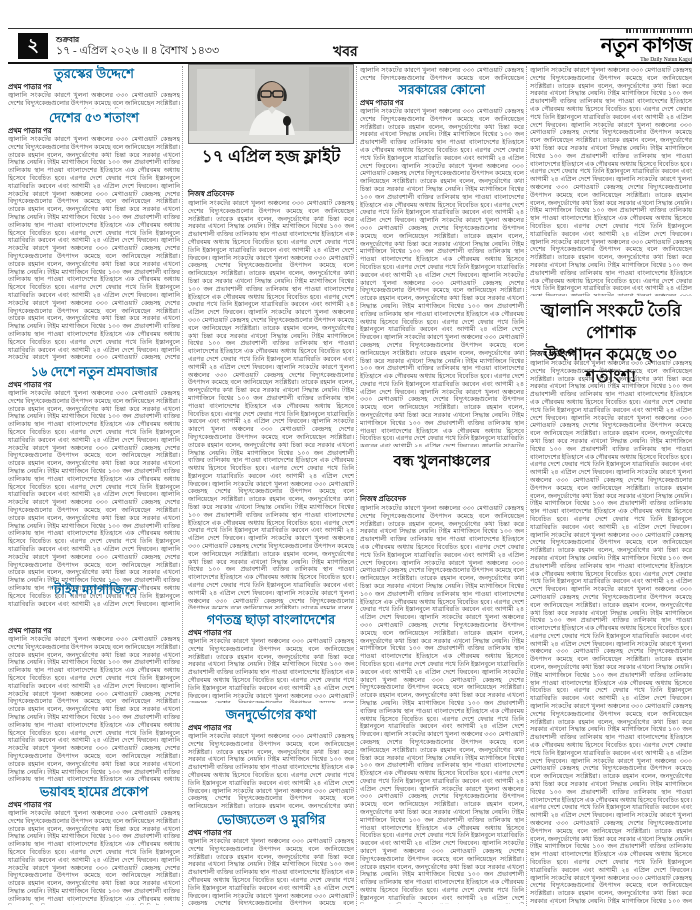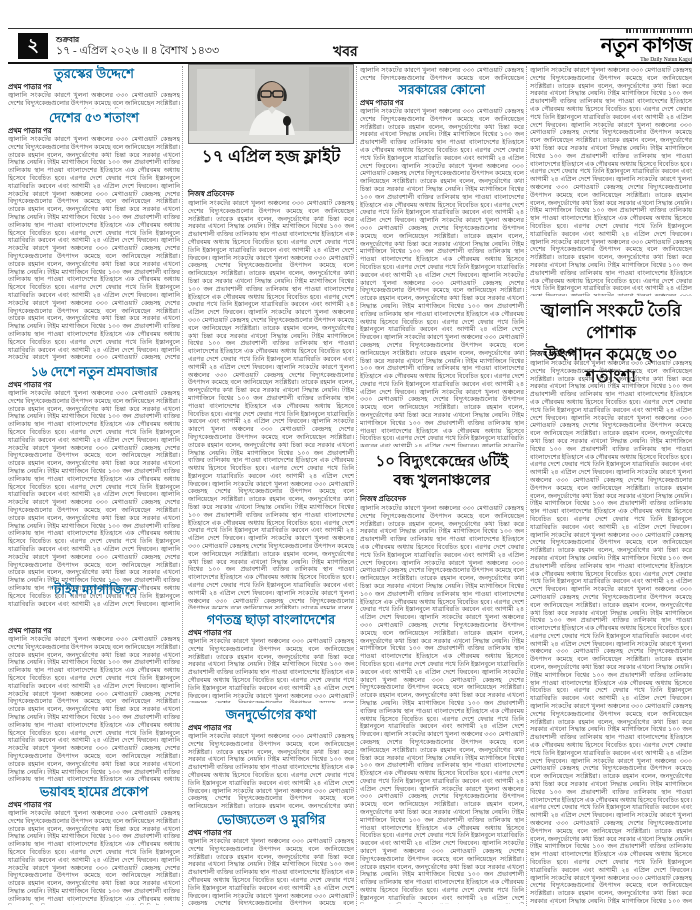--- a/index.html
+++ b/index.html
@@ -125,21 +125,20 @@
 <div class="abs heading-sm" style="left:188px;top:812px;width:166px;">ভোজ্যতেল ও মুরগির</div>
 <div class="abs cont-label" style="left:188px;top:829px;width:166px;">প্রথম পাতার পর</div>
 <div class="abs body-text" style="left:188px;top:837px;width:166px;height:68px;">জ্বালানি সংকটের কারণে খুলনা অঞ্চলের ৩৩০ মেগাওয়াট কেন্দ্রসহ দেশের বিদ্যুৎকেন্দ্রগুলোর উৎপাদন কমেছে বলে জানিয়েছেন সংশ্লিষ্টরা। তারেক রহমান বলেন, জনদুর্ভোগের কথা চিন্তা করে সরকার এখনো সিদ্ধান্ত নেয়নি। টাইম ম্যাগাজিনে বিশ্বের ১০০ জন প্রভাবশালী ব্যক্তির তালিকায় স্থান পাওয়া বাংলাদেশের ইতিহাসে এক গৌরবময় অধ্যায় হিসেবে বিবেচিত হবে। এরপর দেশে ফেরার পথে তিনি ইস্তানবুলে যাত্রাবিরতি করবেন এবং আগামী ২৪ এপ্রিল দেশে ফিরবেন। জ্বালানি সংকটের কারণে খুলনা অঞ্চলের ৩৩০ মেগাওয়াট কেন্দ্রসহ দেশের বিদ্যুৎকেন্দ্রগুলোর উৎপাদন কমেছে বলে জানিয়েছেন সংশ্লিষ্টরা। তারেক রহমান বলেন, জনদুর্ভোগের কথা চিন্তা করে সরকার এখনো সিদ্ধান্ত নেয়নি। টাইম ম্যাগাজিনে বিশ্বের ১০০ জন প্রভাবশালী ব্যক্তির তালিকায় স্থান পাওয়া বাংলাদেশের ইতিহাসে এক গৌরবময় অধ্যায় হিসেবে বিবেচিত হবে। এরপর দেশে ফেরার পথে তিনি ইস্তানবুলে যাত্রাবিরতি করবেন এবং আগামী ২৪ এপ্রিল দেশে ফিরবেন। জ্বালানি সংকটের কারণে খুলনা অঞ্চলের ৩৩০ মেগাওয়াট কেন্দ্রসহ দেশের বিদ্যুৎকেন্দ্রগুলোর উৎপাদন কমেছে বলে জানিয়েছেন সংশ্লিষ্টরা। তারেক রহমান বলেন, জনদুর্ভোগের কথা চিন্তা করে সরকার এখনো সিদ্ধান্ত নেয়নি। টাইম ম্যাগাজিনে বিশ্বের ১০০ জন প্রভাবশালী ব্যক্তির তালিকায় স্থান পাওয়া বাংলাদেশের ইতিহাসে এক গৌরবময় অধ্যায় হিসেবে বিবেচিত হবে। এরপর দেশে ফেরার পথে তিনি ইস্তানবুলে যাত্রাবিরতি করবেন এবং আগামী ২৪ এপ্রিল দেশে ফিরবেন।</div>
 
 <div class="abs body-text" style="left:360px;top:66px;width:164px;height:14px;">জ্বালানি সংকটের কারণে খুলনা অঞ্চলের ৩৩০ মেগাওয়াট কেন্দ্রসহ দেশের বিদ্যুৎকেন্দ্রগুলোর উৎপাদন কমেছে বলে জানিয়েছেন সংশ্লিষ্টরা। তারেক রহমান বলেন, জনদুর্ভোগের কথা চিন্তা করে সরকার এখনো সিদ্ধান্ত নেয়নি। টাইম ম্যাগাজিনে বিশ্বের ১০০ জন প্রভাবশালী ব্যক্তির তালিকায় স্থান পাওয়া বাংলাদেশের ইতিহাসে এক গৌরবময় অধ্যায় হিসেবে বিবেচিত হবে। এরপর দেশে ফেরার পথে তিনি ইস্তানবুলে যাত্রাবিরতি করবেন এবং আগামী ২৪ এপ্রিল দেশে ফিরবেন।</div>
 <div class="abs heading-sm" style="left:360px;top:82px;width:164px;">সরকারের কোনো</div>
 <div class="abs cont-label" style="left:360px;top:99px;width:164px;">প্রথম পাতার পর</div>
 <div class="abs body-text" style="left:360px;top:107px;width:164px;height:340px;">জ্বালানি সংকটের কারণে খুলনা অঞ্চলের ৩৩০ মেগাওয়াট কেন্দ্রসহ দেশের বিদ্যুৎকেন্দ্রগুলোর উৎপাদন কমেছে বলে জানিয়েছেন সংশ্লিষ্টরা। তারেক রহমান বলেন, জনদুর্ভোগের কথা চিন্তা করে সরকার এখনো সিদ্ধান্ত নেয়নি। টাইম ম্যাগাজিনে বিশ্বের ১০০ জন প্রভাবশালী ব্যক্তির তালিকায় স্থান পাওয়া বাংলাদেশের ইতিহাসে এক গৌরবময় অধ্যায় হিসেবে বিবেচিত হবে। এরপর দেশে ফেরার পথে তিনি ইস্তানবুলে যাত্রাবিরতি করবেন এবং আগামী ২৪ এপ্রিল দেশে ফিরবেন। জ্বালানি সংকটের কারণে খুলনা অঞ্চলের ৩৩০ মেগাওয়াট কেন্দ্রসহ দেশের বিদ্যুৎকেন্দ্রগুলোর উৎপাদন কমেছে বলে জানিয়েছেন সংশ্লিষ্টরা। তারেক রহমান বলেন, জনদুর্ভোগের কথা চিন্তা করে সরকার এখনো সিদ্ধান্ত নেয়নি। টাইম ম্যাগাজিনে বিশ্বের ১০০ জন প্রভাবশালী ব্যক্তির তালিকায় স্থান পাওয়া বাংলাদেশের ইতিহাসে এক গৌরবময় অধ্যায় হিসেবে বিবেচিত হবে। এরপর দেশে ফেরার পথে তিনি ইস্তানবুলে যাত্রাবিরতি করবেন এবং আগামী ২৪ এপ্রিল দেশে ফিরবেন। জ্বালানি সংকটের কারণে খুলনা অঞ্চলের ৩৩০ মেগাওয়াট কেন্দ্রসহ দেশের বিদ্যুৎকেন্দ্রগুলোর উৎপাদন কমেছে বলে জানিয়েছেন সংশ্লিষ্টরা। তারেক রহমান বলেন, জনদুর্ভোগের কথা চিন্তা করে সরকার এখনো সিদ্ধান্ত নেয়নি। টাইম ম্যাগাজিনে বিশ্বের ১০০ জন প্রভাবশালী ব্যক্তির তালিকায় স্থান পাওয়া বাংলাদেশের ইতিহাসে এক গৌরবময় অধ্যায় হিসেবে বিবেচিত হবে। এরপর দেশে ফেরার পথে তিনি ইস্তানবুলে যাত্রাবিরতি করবেন এবং আগামী ২৪ এপ্রিল দেশে ফিরবেন। জ্বালানি সংকটের কারণে খুলনা অঞ্চলের ৩৩০ মেগাওয়াট কেন্দ্রসহ দেশের বিদ্যুৎকেন্দ্রগুলোর উৎপাদন কমেছে বলে জানিয়েছেন সংশ্লিষ্টরা। তারেক রহমান বলেন, জনদুর্ভোগের কথা চিন্তা করে সরকার এখনো সিদ্ধান্ত নেয়নি। টাইম ম্যাগাজিনে বিশ্বের ১০০ জন প্রভাবশালী ব্যক্তির তালিকায় স্থান পাওয়া বাংলাদেশের ইতিহাসে এক গৌরবময় অধ্যায় হিসেবে বিবেচিত হবে। এরপর দেশে ফেরার পথে তিনি ইস্তানবুলে যাত্রাবিরতি করবেন এবং আগামী ২৪ এপ্রিল দেশে ফিরবেন। জ্বালানি সংকটের কারণে খুলনা অঞ্চলের ৩৩০ মেগাওয়াট কেন্দ্রসহ দেশের বিদ্যুৎকেন্দ্রগুলোর উৎপাদন কমেছে বলে জানিয়েছেন সংশ্লিষ্টরা। তারেক রহমান বলেন, জনদুর্ভোগের কথা চিন্তা করে সরকার এখনো সিদ্ধান্ত নেয়নি। টাইম ম্যাগাজিনে বিশ্বের ১০০ জন প্রভাবশালী ব্যক্তির তালিকায় স্থান পাওয়া বাংলাদেশের ইতিহাসে এক গৌরবময় অধ্যায় হিসেবে বিবেচিত হবে। এরপর দেশে ফেরার পথে তিনি ইস্তানবুলে যাত্রাবিরতি করবেন এবং আগামী ২৪ এপ্রিল দেশে ফিরবেন। জ্বালানি সংকটের কারণে খুলনা অঞ্চলের ৩৩০ মেগাওয়াট কেন্দ্রসহ দেশের বিদ্যুৎকেন্দ্রগুলোর উৎপাদন কমেছে বলে জানিয়েছেন সংশ্লিষ্টরা। তারেক রহমান বলেন, জনদুর্ভোগের কথা চিন্তা করে সরকার এখনো সিদ্ধান্ত নেয়নি। টাইম ম্যাগাজিনে বিশ্বের ১০০ জন প্রভাবশালী ব্যক্তির তালিকায় স্থান পাওয়া বাংলাদেশের ইতিহাসে এক গৌরবময় অধ্যায় হিসেবে বিবেচিত হবে। এরপর দেশে ফেরার পথে তিনি ইস্তানবুলে যাত্রাবিরতি করবেন এবং আগামী ২৪ এপ্রিল দেশে ফিরবেন। জ্বালানি সংকটের কারণে খুলনা অঞ্চলের ৩৩০ মেগাওয়াট কেন্দ্রসহ দেশের বিদ্যুৎকেন্দ্রগুলোর উৎপাদন কমেছে বলে জানিয়েছেন সংশ্লিষ্টরা। তারেক রহমান বলেন, জনদুর্ভোগের কথা চিন্তা করে সরকার এখনো সিদ্ধান্ত নেয়নি। টাইম ম্যাগাজিনে বিশ্বের ১০০ জন প্রভাবশালী ব্যক্তির তালিকায় স্থান পাওয়া বাংলাদেশের ইতিহাসে এক গৌরবময় অধ্যায় হিসেবে বিবেচিত হবে। এরপর দেশে ফেরার পথে তিনি ইস্তানবুলে যাত্রাবিরতি করবেন এবং আগামী ২৪ এপ্রিল দেশে ফিরবেন। জ্বালানি সংকটের কারণে খুলনা অঞ্চলের ৩৩০ মেগাওয়াট কেন্দ্রসহ দেশের বিদ্যুৎকেন্দ্রগুলোর উৎপাদন কমেছে বলে জানিয়েছেন সংশ্লিষ্টরা। তারেক রহমান বলেন, জনদুর্ভোগের কথা চিন্তা করে সরকার এখনো সিদ্ধান্ত নেয়নি। টাইম ম্যাগাজিনে বিশ্বের ১০০ জন প্রভাবশালী ব্যক্তির তালিকায় স্থান পাওয়া বাংলাদেশের ইতিহাসে এক গৌরবময় অধ্যায় হিসেবে বিবেচিত হবে। এরপর দেশে ফেরার পথে তিনি ইস্তানবুলে যাত্রাবিরতি করবেন এবং আগামী ২৪ এপ্রিল দেশে ফিরবেন। জ্বালানি সংকটের কারণে খুলনা অঞ্চলের ৩৩০ মেগাওয়াট কেন্দ্রসহ দেশের বিদ্যুৎকেন্দ্রগুলোর উৎপাদন কমেছে বলে জানিয়েছেন সংশ্লিষ্টরা। তারেক রহমান বলেন, জনদুর্ভোগের কথা চিন্তা করে সরকার এখনো সিদ্ধান্ত নেয়নি। টাইম ম্যাগাজিনে বিশ্বের ১০০ জন প্রভাবশালী ব্যক্তির তালিকায় স্থান পাওয়া বাংলাদেশের ইতিহাসে এক গৌরবময় অধ্যায় হিসেবে বিবেচিত হবে। এরপর দেশে ফেরার পথে তিনি ইস্তানবুলে যাত্রাবিরতি করবেন এবং আগামী ২৪ এপ্রিল দেশে ফিরবেন। জ্বালানি সংকটের কারণে খুলনা অঞ্চলের ৩৩০ মেগাওয়াট কেন্দ্রসহ দেশের বিদ্যুৎকেন্দ্রগুলোর উৎপাদন কমেছে বলে জানিয়েছেন সংশ্লিষ্টরা। তারেক রহমান বলেন, জনদুর্ভোগের কথা চিন্তা করে সরকার এখনো সিদ্ধান্ত নেয়নি। টাইম ম্যাগাজিনে বিশ্বের ১০০ জন প্রভাবশালী ব্যক্তির তালিকায় স্থান পাওয়া বাংলাদেশের ইতিহাসে এক গৌরবময় অধ্যায় হিসেবে বিবেচিত হবে। এরপর দেশে ফেরার পথে তিনি ইস্তানবুলে যাত্রাবিরতি করবেন এবং আগামী ২৪ এপ্রিল দেশে ফিরবেন।</div>
 
 <div class="abs heading-md" style="left:360px;top:452px;width:164px;">
-  <div>১০ বিদ্যুৎকেন্দ্রের ৬টিই</div>
   <div>বন্ধ খুলনাঞ্চলের</div>
 </div>
 <div class="abs byline" style="left:360px;top:495px;width:164px;">নিজস্ব প্রতিবেদক</div>
 <div class="abs body-text" style="left:360px;top:504px;width:164px;height:400px;">জ্বালানি সংকটের কারণে খুলনা অঞ্চলের ৩৩০ মেগাওয়াট কেন্দ্রসহ দেশের বিদ্যুৎকেন্দ্রগুলোর উৎপাদন কমেছে বলে জানিয়েছেন সংশ্লিষ্টরা। তারেক রহমান বলেন, জনদুর্ভোগের কথা চিন্তা করে সরকার এখনো সিদ্ধান্ত নেয়নি। টাইম ম্যাগাজিনে বিশ্বের ১০০ জন প্রভাবশালী ব্যক্তির তালিকায় স্থান পাওয়া বাংলাদেশের ইতিহাসে এক গৌরবময় অধ্যায় হিসেবে বিবেচিত হবে। এরপর দেশে ফেরার পথে তিনি ইস্তানবুলে যাত্রাবিরতি করবেন এবং আগামী ২৪ এপ্রিল দেশে ফিরবেন। জ্বালানি সংকটের কারণে খুলনা অঞ্চলের ৩৩০ মেগাওয়াট কেন্দ্রসহ দেশের বিদ্যুৎকেন্দ্রগুলোর উৎপাদন কমেছে বলে জানিয়েছেন সংশ্লিষ্টরা। তারেক রহমান বলেন, জনদুর্ভোগের কথা চিন্তা করে সরকার এখনো সিদ্ধান্ত নেয়নি। টাইম ম্যাগাজিনে বিশ্বের ১০০ জন প্রভাবশালী ব্যক্তির তালিকায় স্থান পাওয়া বাংলাদেশের ইতিহাসে এক গৌরবময় অধ্যায় হিসেবে বিবেচিত হবে। এরপর দেশে ফেরার পথে তিনি ইস্তানবুলে যাত্রাবিরতি করবেন এবং আগামী ২৪ এপ্রিল দেশে ফিরবেন। জ্বালানি সংকটের কারণে খুলনা অঞ্চলের ৩৩০ মেগাওয়াট কেন্দ্রসহ দেশের বিদ্যুৎকেন্দ্রগুলোর উৎপাদন কমেছে বলে জানিয়েছেন সংশ্লিষ্টরা। তারেক রহমান বলেন, জনদুর্ভোগের কথা চিন্তা করে সরকার এখনো সিদ্ধান্ত নেয়নি। টাইম ম্যাগাজিনে বিশ্বের ১০০ জন প্রভাবশালী ব্যক্তির তালিকায় স্থান পাওয়া বাংলাদেশের ইতিহাসে এক গৌরবময় অধ্যায় হিসেবে বিবেচিত হবে। এরপর দেশে ফেরার পথে তিনি ইস্তানবুলে যাত্রাবিরতি করবেন এবং আগামী ২৪ এপ্রিল দেশে ফিরবেন। জ্বালানি সংকটের কারণে খুলনা অঞ্চলের ৩৩০ মেগাওয়াট কেন্দ্রসহ দেশের বিদ্যুৎকেন্দ্রগুলোর উৎপাদন কমেছে বলে জানিয়েছেন সংশ্লিষ্টরা। তারেক রহমান বলেন, জনদুর্ভোগের কথা চিন্তা করে সরকার এখনো সিদ্ধান্ত নেয়নি। টাইম ম্যাগাজিনে বিশ্বের ১০০ জন প্রভাবশালী ব্যক্তির তালিকায় স্থান পাওয়া বাংলাদেশের ইতিহাসে এক গৌরবময় অধ্যায় হিসেবে বিবেচিত হবে। এরপর দেশে ফেরার পথে তিনি ইস্তানবুলে যাত্রাবিরতি করবেন এবং আগামী ২৪ এপ্রিল দেশে ফিরবেন। জ্বালানি সংকটের কারণে খুলনা অঞ্চলের ৩৩০ মেগাওয়াট কেন্দ্রসহ দেশের বিদ্যুৎকেন্দ্রগুলোর উৎপাদন কমেছে বলে জানিয়েছেন সংশ্লিষ্টরা। তারেক রহমান বলেন, জনদুর্ভোগের কথা চিন্তা করে সরকার এখনো সিদ্ধান্ত নেয়নি। টাইম ম্যাগাজিনে বিশ্বের ১০০ জন প্রভাবশালী ব্যক্তির তালিকায় স্থান পাওয়া বাংলাদেশের ইতিহাসে এক গৌরবময় অধ্যায় হিসেবে বিবেচিত হবে। এরপর দেশে ফেরার পথে তিনি ইস্তানবুলে যাত্রাবিরতি করবেন এবং আগামী ২৪ এপ্রিল দেশে ফিরবেন। জ্বালানি সংকটের কারণে খুলনা অঞ্চলের ৩৩০ মেগাওয়াট কেন্দ্রসহ দেশের বিদ্যুৎকেন্দ্রগুলোর উৎপাদন কমেছে বলে জানিয়েছেন সংশ্লিষ্টরা। তারেক রহমান বলেন, জনদুর্ভোগের কথা চিন্তা করে সরকার এখনো সিদ্ধান্ত নেয়নি। টাইম ম্যাগাজিনে বিশ্বের ১০০ জন প্রভাবশালী ব্যক্তির তালিকায় স্থান পাওয়া বাংলাদেশের ইতিহাসে এক গৌরবময় অধ্যায় হিসেবে বিবেচিত হবে। এরপর দেশে ফেরার পথে তিনি ইস্তানবুলে যাত্রাবিরতি করবেন এবং আগামী ২৪ এপ্রিল দেশে ফিরবেন। জ্বালানি সংকটের কারণে খুলনা অঞ্চলের ৩৩০ মেগাওয়াট কেন্দ্রসহ দেশের বিদ্যুৎকেন্দ্রগুলোর উৎপাদন কমেছে বলে জানিয়েছেন সংশ্লিষ্টরা। তারেক রহমান বলেন, জনদুর্ভোগের কথা চিন্তা করে সরকার এখনো সিদ্ধান্ত নেয়নি। টাইম ম্যাগাজিনে বিশ্বের ১০০ জন প্রভাবশালী ব্যক্তির তালিকায় স্থান পাওয়া বাংলাদেশের ইতিহাসে এক গৌরবময় অধ্যায় হিসেবে বিবেচিত হবে। এরপর দেশে ফেরার পথে তিনি ইস্তানবুলে যাত্রাবিরতি করবেন এবং আগামী ২৪ এপ্রিল দেশে ফিরবেন। জ্বালানি সংকটের কারণে খুলনা অঞ্চলের ৩৩০ মেগাওয়াট কেন্দ্রসহ দেশের বিদ্যুৎকেন্দ্রগুলোর উৎপাদন কমেছে বলে জানিয়েছেন সংশ্লিষ্টরা। তারেক রহমান বলেন, জনদুর্ভোগের কথা চিন্তা করে সরকার এখনো সিদ্ধান্ত নেয়নি। টাইম ম্যাগাজিনে বিশ্বের ১০০ জন প্রভাবশালী ব্যক্তির তালিকায় স্থান পাওয়া বাংলাদেশের ইতিহাসে এক গৌরবময় অধ্যায় হিসেবে বিবেচিত হবে। এরপর দেশে ফেরার পথে তিনি ইস্তানবুলে যাত্রাবিরতি করবেন এবং আগামী ২৪ এপ্রিল দেশে ফিরবেন। জ্বালানি সংকটের কারণে খুলনা অঞ্চলের ৩৩০ মেগাওয়াট কেন্দ্রসহ দেশের বিদ্যুৎকেন্দ্রগুলোর উৎপাদন কমেছে বলে জানিয়েছেন সংশ্লিষ্টরা। তারেক রহমান বলেন, জনদুর্ভোগের কথা চিন্তা করে সরকার এখনো সিদ্ধান্ত নেয়নি। টাইম ম্যাগাজিনে বিশ্বের ১০০ জন প্রভাবশালী ব্যক্তির তালিকায় স্থান পাওয়া বাংলাদেশের ইতিহাসে এক গৌরবময় অধ্যায় হিসেবে বিবেচিত হবে। এরপর দেশে ফেরার পথে তিনি ইস্তানবুলে যাত্রাবিরতি করবেন এবং আগামী ২৪ এপ্রিল দেশে ফিরবেন। জ্বালানি সংকটের কারণে খুলনা অঞ্চলের ৩৩০ মেগাওয়াট কেন্দ্রসহ দেশের বিদ্যুৎকেন্দ্রগুলোর উৎপাদন কমেছে বলে জানিয়েছেন সংশ্লিষ্টরা। তারেক রহমান বলেন, জনদুর্ভোগের কথা চিন্তা করে সরকার এখনো সিদ্ধান্ত নেয়নি। টাইম ম্যাগাজিনে বিশ্বের ১০০ জন প্রভাবশালী ব্যক্তির তালিকায় স্থান পাওয়া বাংলাদেশের ইতিহাসে এক গৌরবময় অধ্যায় হিসেবে বিবেচিত হবে। এরপর দেশে ফেরার পথে তিনি ইস্তানবুলে যাত্রাবিরতি করবেন এবং আগামী ২৪ এপ্রিল দেশে ফিরবেন। জ্বালানি সংকটের কারণে খুলনা অঞ্চলের ৩৩০ মেগাওয়াট কেন্দ্রসহ দেশের বিদ্যুৎকেন্দ্রগুলোর উৎপাদন কমেছে বলে জানিয়েছেন সংশ্লিষ্টরা। তারেক রহমান বলেন, জনদুর্ভোগের কথা চিন্তা করে সরকার এখনো সিদ্ধান্ত নেয়নি। টাইম ম্যাগাজিনে বিশ্বের ১০০ জন প্রভাবশালী ব্যক্তির তালিকায় স্থান পাওয়া বাংলাদেশের ইতিহাসে এক গৌরবময় অধ্যায় হিসেবে বিবেচিত হবে। এরপর দেশে ফেরার পথে তিনি ইস্তানবুলে যাত্রাবিরতি করবেন এবং আগামী ২৪ এপ্রিল দেশে ফিরবেন। জ্বালানি সংকটের কারণে খুলনা অঞ্চলের ৩৩০ মেগাওয়াট কেন্দ্রসহ দেশের বিদ্যুৎকেন্দ্রগুলোর উৎপাদন কমেছে বলে জানিয়েছেন সংশ্লিষ্টরা। তারেক রহমান বলেন, জনদুর্ভোগের কথা চিন্তা করে সরকার এখনো সিদ্ধান্ত নেয়নি। টাইম ম্যাগাজিনে বিশ্বের ১০০ জন প্রভাবশালী ব্যক্তির তালিকায় স্থান পাওয়া বাংলাদেশের ইতিহাসে এক গৌরবময় অধ্যায় হিসেবে বিবেচিত হবে। এরপর দেশে ফেরার পথে তিনি ইস্তানবুলে যাত্রাবিরতি করবেন এবং আগামী ২৪ এপ্রিল দেশে ফিরবেন।</div>
 
 <div class="abs body-text" style="left:530px;top:66px;width:162px;height:230px;">জ্বালানি সংকটের কারণে খুলনা অঞ্চলের ৩৩০ মেগাওয়াট কেন্দ্রসহ দেশের বিদ্যুৎকেন্দ্রগুলোর উৎপাদন কমেছে বলে জানিয়েছেন সংশ্লিষ্টরা। তারেক রহমান বলেন, জনদুর্ভোগের কথা চিন্তা করে সরকার এখনো সিদ্ধান্ত নেয়নি। টাইম ম্যাগাজিনে বিশ্বের ১০০ জন প্রভাবশালী ব্যক্তির তালিকায় স্থান পাওয়া বাংলাদেশের ইতিহাসে এক গৌরবময় অধ্যায় হিসেবে বিবেচিত হবে। এরপর দেশে ফেরার পথে তিনি ইস্তানবুলে যাত্রাবিরতি করবেন এবং আগামী ২৪ এপ্রিল দেশে ফিরবেন। জ্বালানি সংকটের কারণে খুলনা অঞ্চলের ৩৩০ মেগাওয়াট কেন্দ্রসহ দেশের বিদ্যুৎকেন্দ্রগুলোর উৎপাদন কমেছে বলে জানিয়েছেন সংশ্লিষ্টরা। তারেক রহমান বলেন, জনদুর্ভোগের কথা চিন্তা করে সরকার এখনো সিদ্ধান্ত নেয়নি। টাইম ম্যাগাজিনে বিশ্বের ১০০ জন প্রভাবশালী ব্যক্তির তালিকায় স্থান পাওয়া বাংলাদেশের ইতিহাসে এক গৌরবময় অধ্যায় হিসেবে বিবেচিত হবে। এরপর দেশে ফেরার পথে তিনি ইস্তানবুলে যাত্রাবিরতি করবেন এবং আগামী ২৪ এপ্রিল দেশে ফিরবেন। জ্বালানি সংকটের কারণে খুলনা অঞ্চলের ৩৩০ মেগাওয়াট কেন্দ্রসহ দেশের বিদ্যুৎকেন্দ্রগুলোর উৎপাদন কমেছে বলে জানিয়েছেন সংশ্লিষ্টরা। তারেক রহমান বলেন, জনদুর্ভোগের কথা চিন্তা করে সরকার এখনো সিদ্ধান্ত নেয়নি। টাইম ম্যাগাজিনে বিশ্বের ১০০ জন প্রভাবশালী ব্যক্তির তালিকায় স্থান পাওয়া বাংলাদেশের ইতিহাসে এক গৌরবময় অধ্যায় হিসেবে বিবেচিত হবে। এরপর দেশে ফেরার পথে তিনি ইস্তানবুলে যাত্রাবিরতি করবেন এবং আগামী ২৪ এপ্রিল দেশে ফিরবেন। জ্বালানি সংকটের কারণে খুলনা অঞ্চলের ৩৩০ মেগাওয়াট কেন্দ্রসহ দেশের বিদ্যুৎকেন্দ্রগুলোর উৎপাদন কমেছে বলে জানিয়েছেন সংশ্লিষ্টরা। তারেক রহমান বলেন, জনদুর্ভোগের কথা চিন্তা করে সরকার এখনো সিদ্ধান্ত নেয়নি। টাইম ম্যাগাজিনে বিশ্বের ১০০ জন প্রভাবশালী ব্যক্তির তালিকায় স্থান পাওয়া বাংলাদেশের ইতিহাসে এক গৌরবময় অধ্যায় হিসেবে বিবেচিত হবে। এরপর দেশে ফেরার পথে তিনি ইস্তানবুলে যাত্রাবিরতি করবেন এবং আগামী ২৪ এপ্রিল দেশে ফিরবেন। জ্বালানি সংকটের কারণে খুলনা অঞ্চলের ৩৩০ মেগাওয়াট কেন্দ্রসহ দেশের বিদ্যুৎকেন্দ্রগুলোর উৎপাদন কমেছে বলে জানিয়েছেন সংশ্লিষ্টরা। তারেক রহমান বলেন, জনদুর্ভোগের কথা চিন্তা করে সরকার এখনো সিদ্ধান্ত নেয়নি। টাইম ম্যাগাজিনে বিশ্বের ১০০ জন প্রভাবশালী ব্যক্তির তালিকায় স্থান পাওয়া বাংলাদেশের ইতিহাসে এক গৌরবময় অধ্যায় হিসেবে বিবেচিত হবে। এরপর দেশে ফেরার পথে তিনি ইস্তানবুলে যাত্রাবিরতি করবেন এবং আগামী ২৪ এপ্রিল দেশে ফিরবেন। জ্বালানি সংকটের কারণে খুলনা অঞ্চলের ৩৩০ মেগাওয়াট কেন্দ্রসহ দেশের বিদ্যুৎকেন্দ্রগুলোর উৎপাদন কমেছে বলে জানিয়েছেন সংশ্লিষ্টরা। তারেক রহমান বলেন, জনদুর্ভোগের কথা চিন্তা করে সরকার এখনো সিদ্ধান্ত নেয়নি। টাইম ম্যাগাজিনে বিশ্বের ১০০ জন প্রভাবশালী ব্যক্তির তালিকায় স্থান পাওয়া বাংলাদেশের ইতিহাসে এক গৌরবময় অধ্যায় হিসেবে বিবেচিত হবে। এরপর দেশে ফেরার পথে তিনি ইস্তানবুলে যাত্রাবিরতি করবেন এবং আগামী ২৪ এপ্রিল দেশে ফিরবেন। জ্বালানি সংকটের কারণে খুলনা অঞ্চলের ৩৩০ মেগাওয়াট কেন্দ্রসহ দেশের বিদ্যুৎকেন্দ্রগুলোর উৎপাদন কমেছে বলে জানিয়েছেন সংশ্লিষ্টরা। তারেক রহমান বলেন, জনদুর্ভোগের কথা চিন্তা করে সরকার এখনো সিদ্ধান্ত নেয়নি। টাইম ম্যাগাজিনে বিশ্বের ১০০ জন প্রভাবশালী ব্যক্তির তালিকায় স্থান পাওয়া বাংলাদেশের ইতিহাসে এক গৌরবময় অধ্যায় হিসেবে বিবেচিত হবে। এরপর দেশে ফেরার পথে তিনি ইস্তানবুলে যাত্রাবিরতি করবেন এবং আগামী ২৪ এপ্রিল দেশে ফিরবেন।</div>
 
 <div class="abs heading-lg" style="left:530px;top:300px;width:162px;">
   <div>জ্বালানি সংকটে তৈরি পোশাক</div>
   <div>উৎপাদন কমেছে ৩০ শতাংশ!</div>

